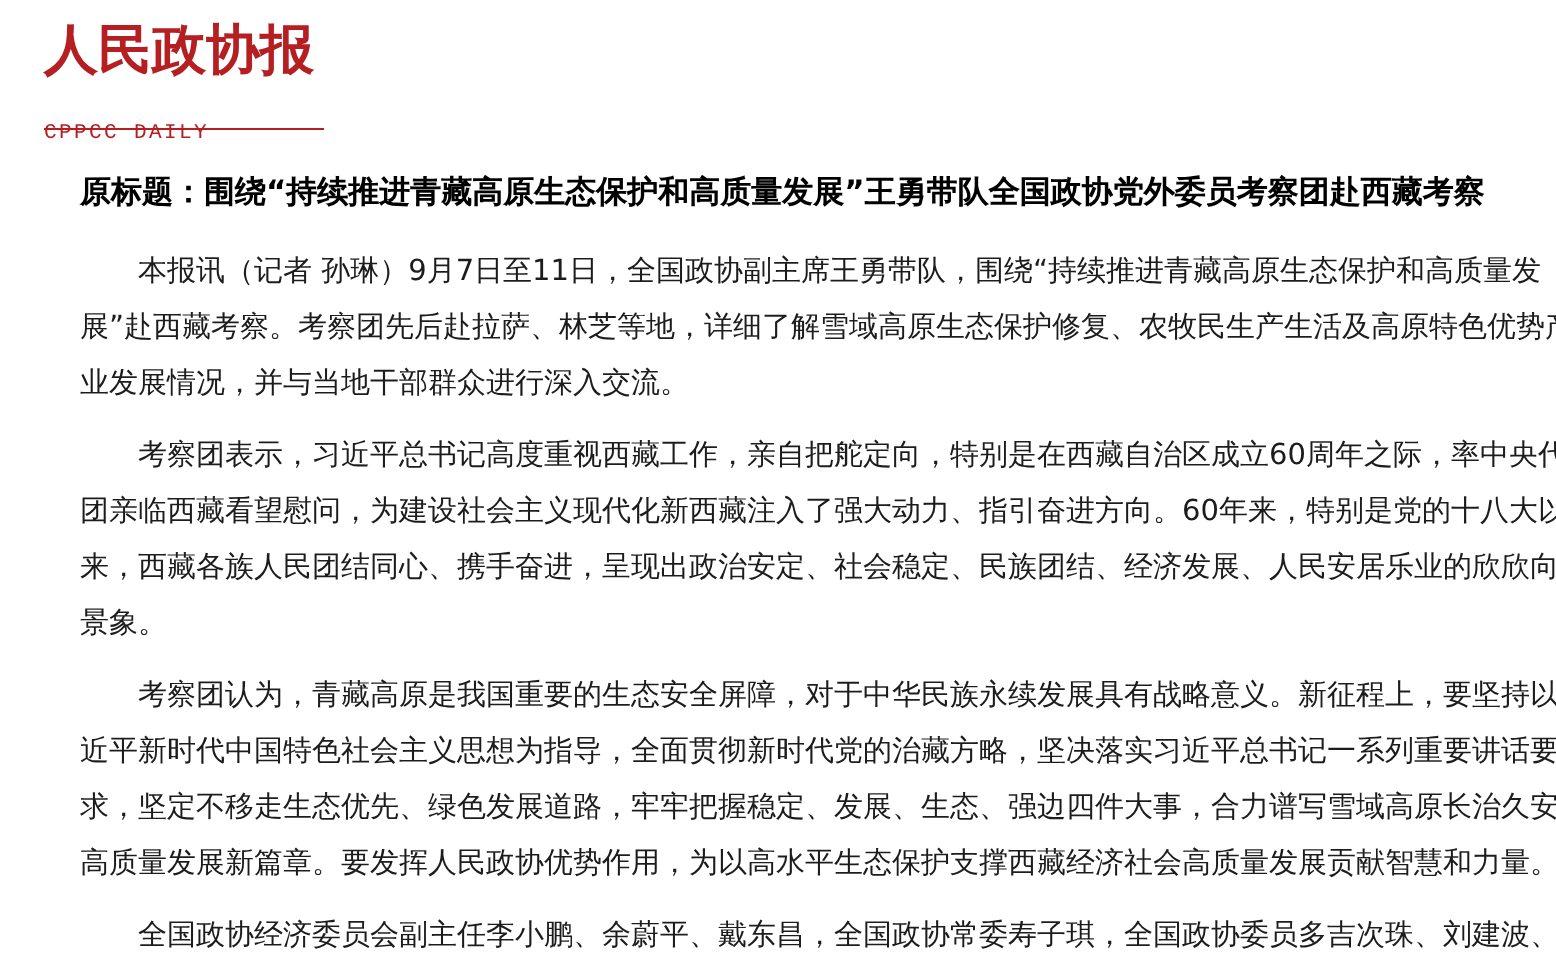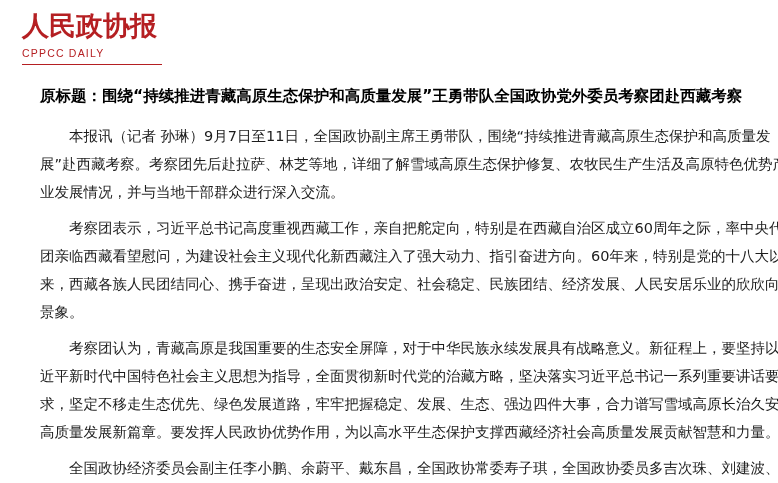--- a/index.html
+++ b/index.html
@@ -30,22 +30,22 @@
   .masthead-cn {
     font-family: "DejaVu Sans", sans-serif;
     font-weight: bold;
     font-size: 27px;
     line-height: 31px;
     color: #b51f22;
     letter-spacing: 0px;
     white-space: nowrap;
   }
   .masthead-en {
-    margin-top: 6px;
-    font-family: Liberation Sans, sans-serif;
+    margin-top: 20px;
+    font-family: Liberation Mono, monospace;
     font-size: 10.5px;
     letter-spacing: 1.2px;
     color: #b51f22;
     white-space: nowrap;
   }
   .masthead-rule {
     position: absolute;
     left: 0px;
     top: 54px;
     width: 140px;

